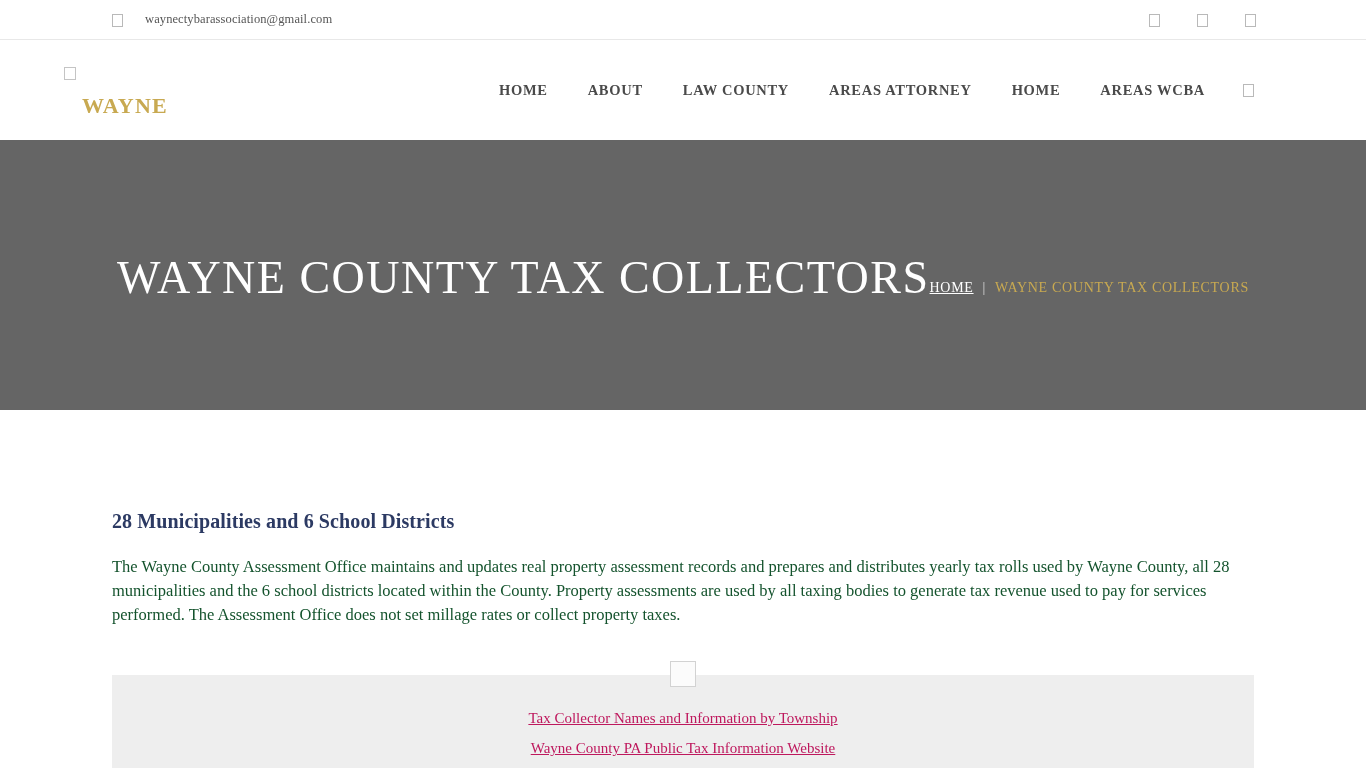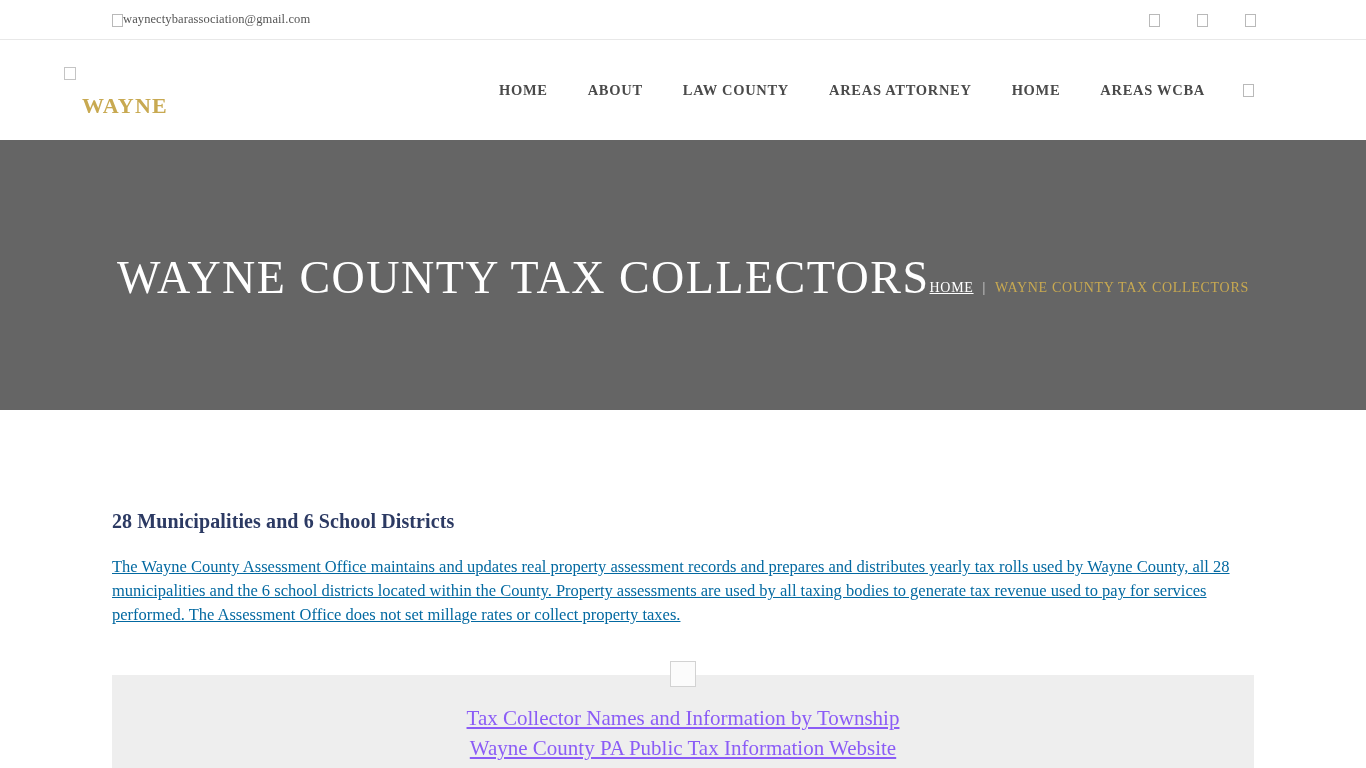--- a/index.html
+++ b/index.html
@@ -18,21 +18,21 @@
     background: #ffffff;
     border-bottom: 1px solid #e8e8e8;
     display: flex;
     align-items: center;
     padding: 0 120px 0 112px;
     position: relative;
   }
   .topbar-left {
     display: flex;
     align-items: flex-end;
-    gap: 0;
+    gap: 22px;
   }
   .glyph-box {
     display: inline-block;
     width: 11px;
     height: 13px;
     border: 1px solid #b9b9b9;
     background: #fff;
   }
   .topbar-email {
     font-size: 12.5px;
@@ -155,24 +155,23 @@
     font-size: 20px;
     color: #2c3a63;
     font-weight: bold;
     margin-bottom: 22px;
     letter-spacing: 0.1px;
     font-family: "Liberation Serif", serif;
   }
   .section-body {
     font-size: 16.5px;
     line-height: 24px;
-    color: #0369a1;
+    color: #14532d;
     max-width: 1130px;
     font-family: "Liberation Serif", serif;
-    text-decoration: underline;
   }
   .panel {
     margin-top: 48px;
     background: #eeeeee;
     width: 1142px;
     min-height: 90px;
     padding: 28px 0 20px 0;
     position: relative;
     text-align: center;
   }
@@ -181,23 +180,23 @@
     top: -14px;
     left: 50%;
     transform: translateX(-50%);
     width: 26px;
     height: 26px;
     border: 1px solid #d2d2d2;
     background: #fbfbfb;
   }
   .panel-link {
     display: block;
-    color: #8b5cf6;
+    color: #be185d;
     text-decoration: underline;
-    font-size: 21px;
+    font-size: 15px;
     line-height: 30px;
     font-family: "Liberation Serif", serif;
   }
 </style>
 </head>
 <body>
 
 <div class="topbar">
   <div class="topbar-left">
     <span class="glyph-box"></span>

